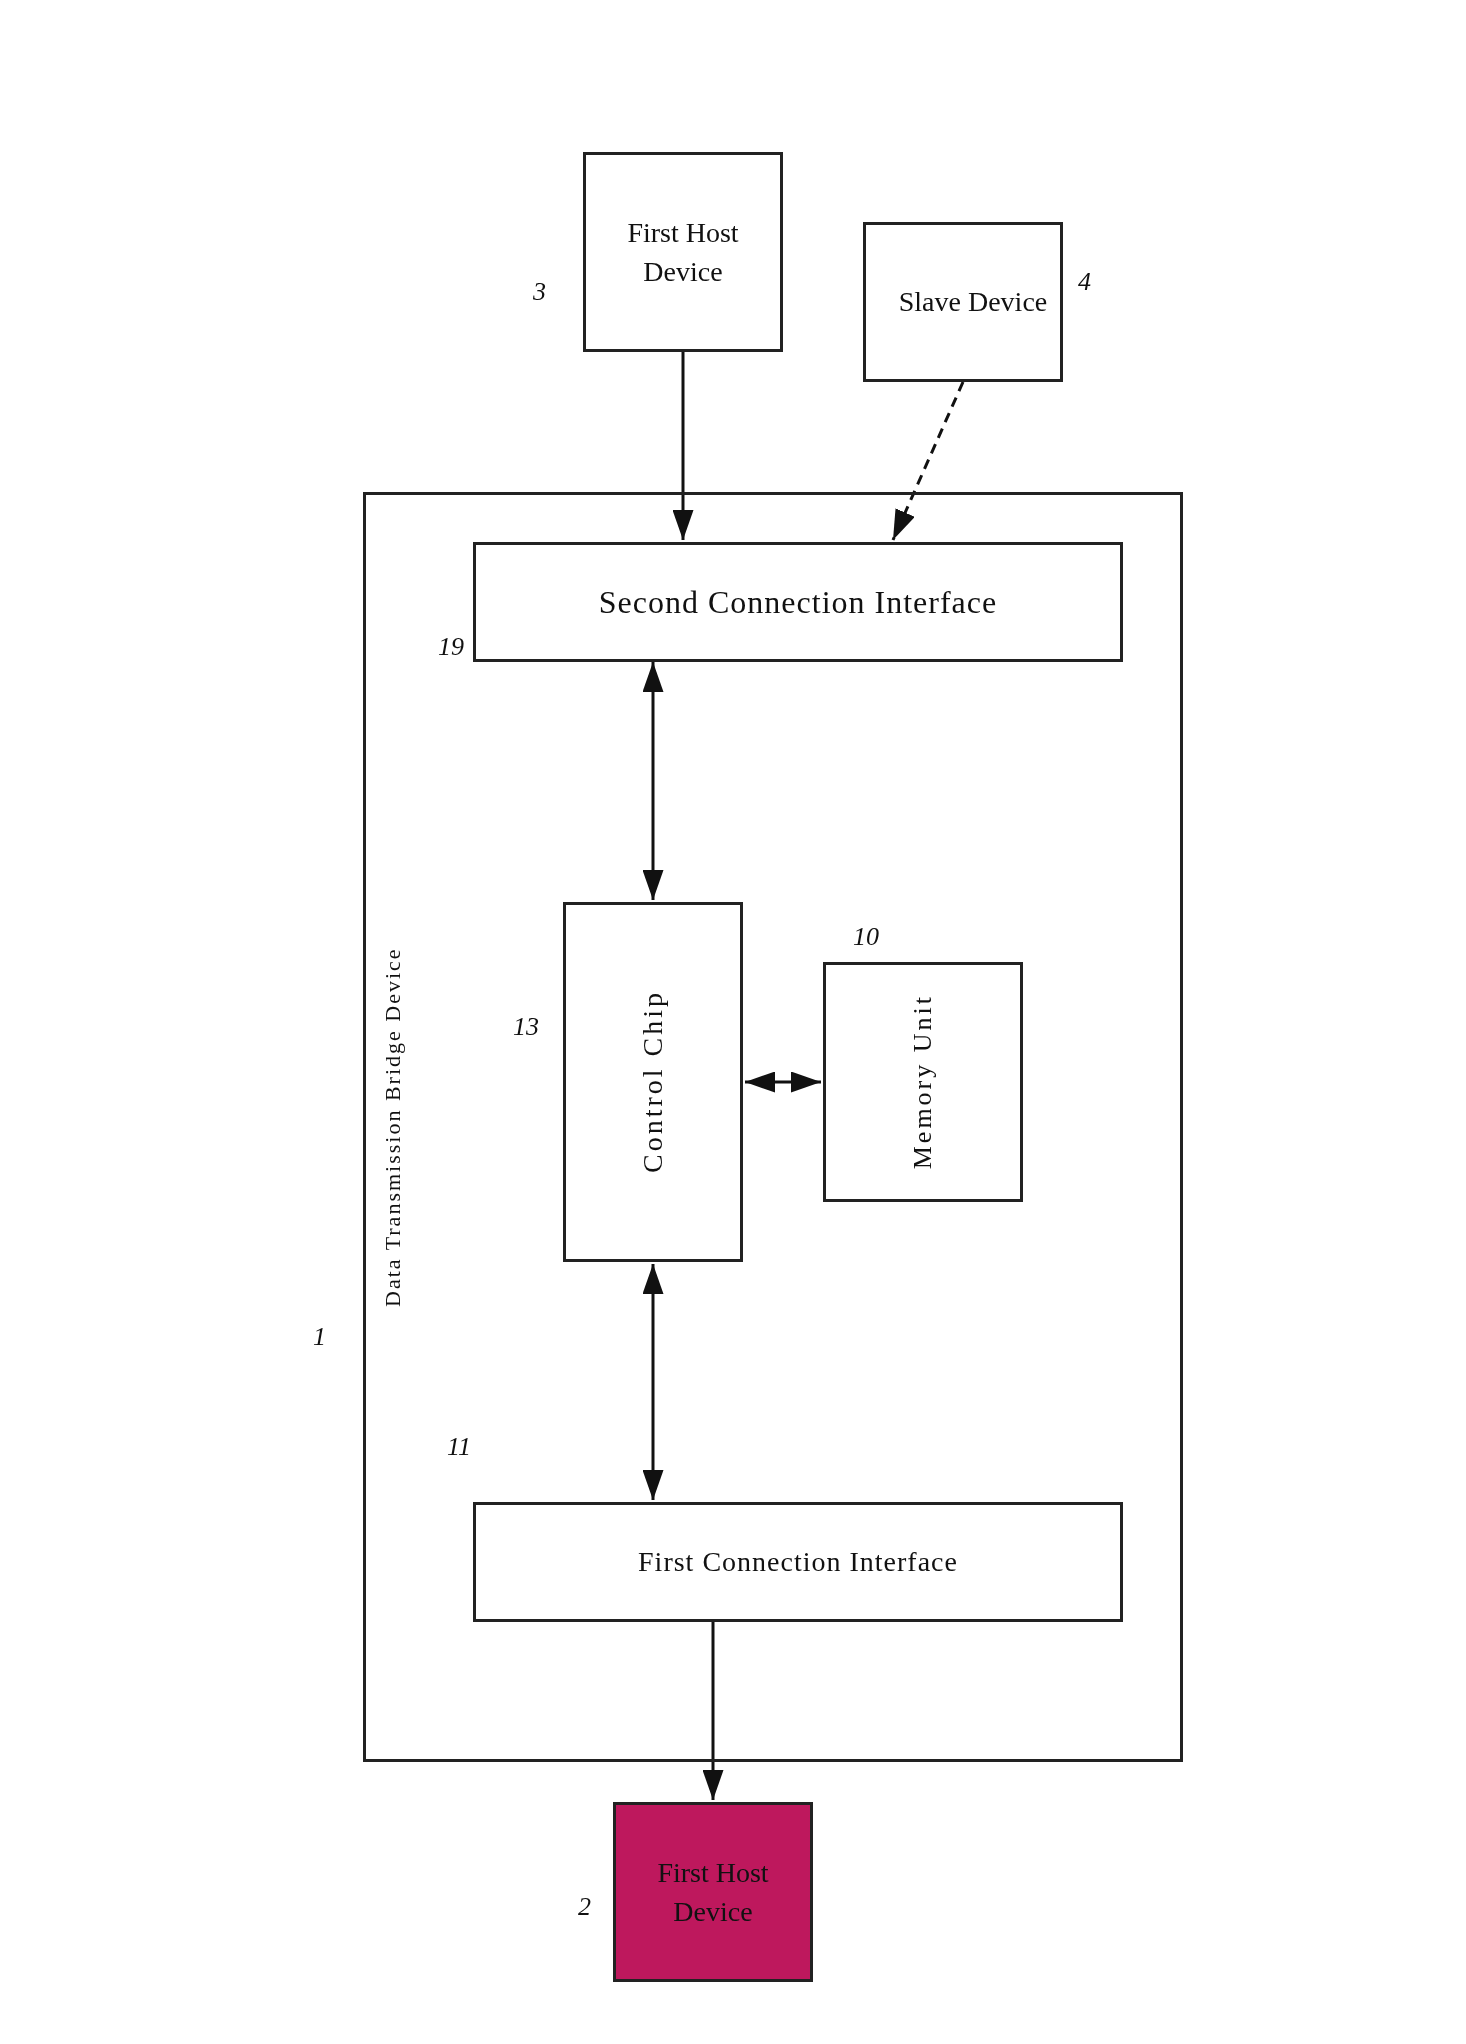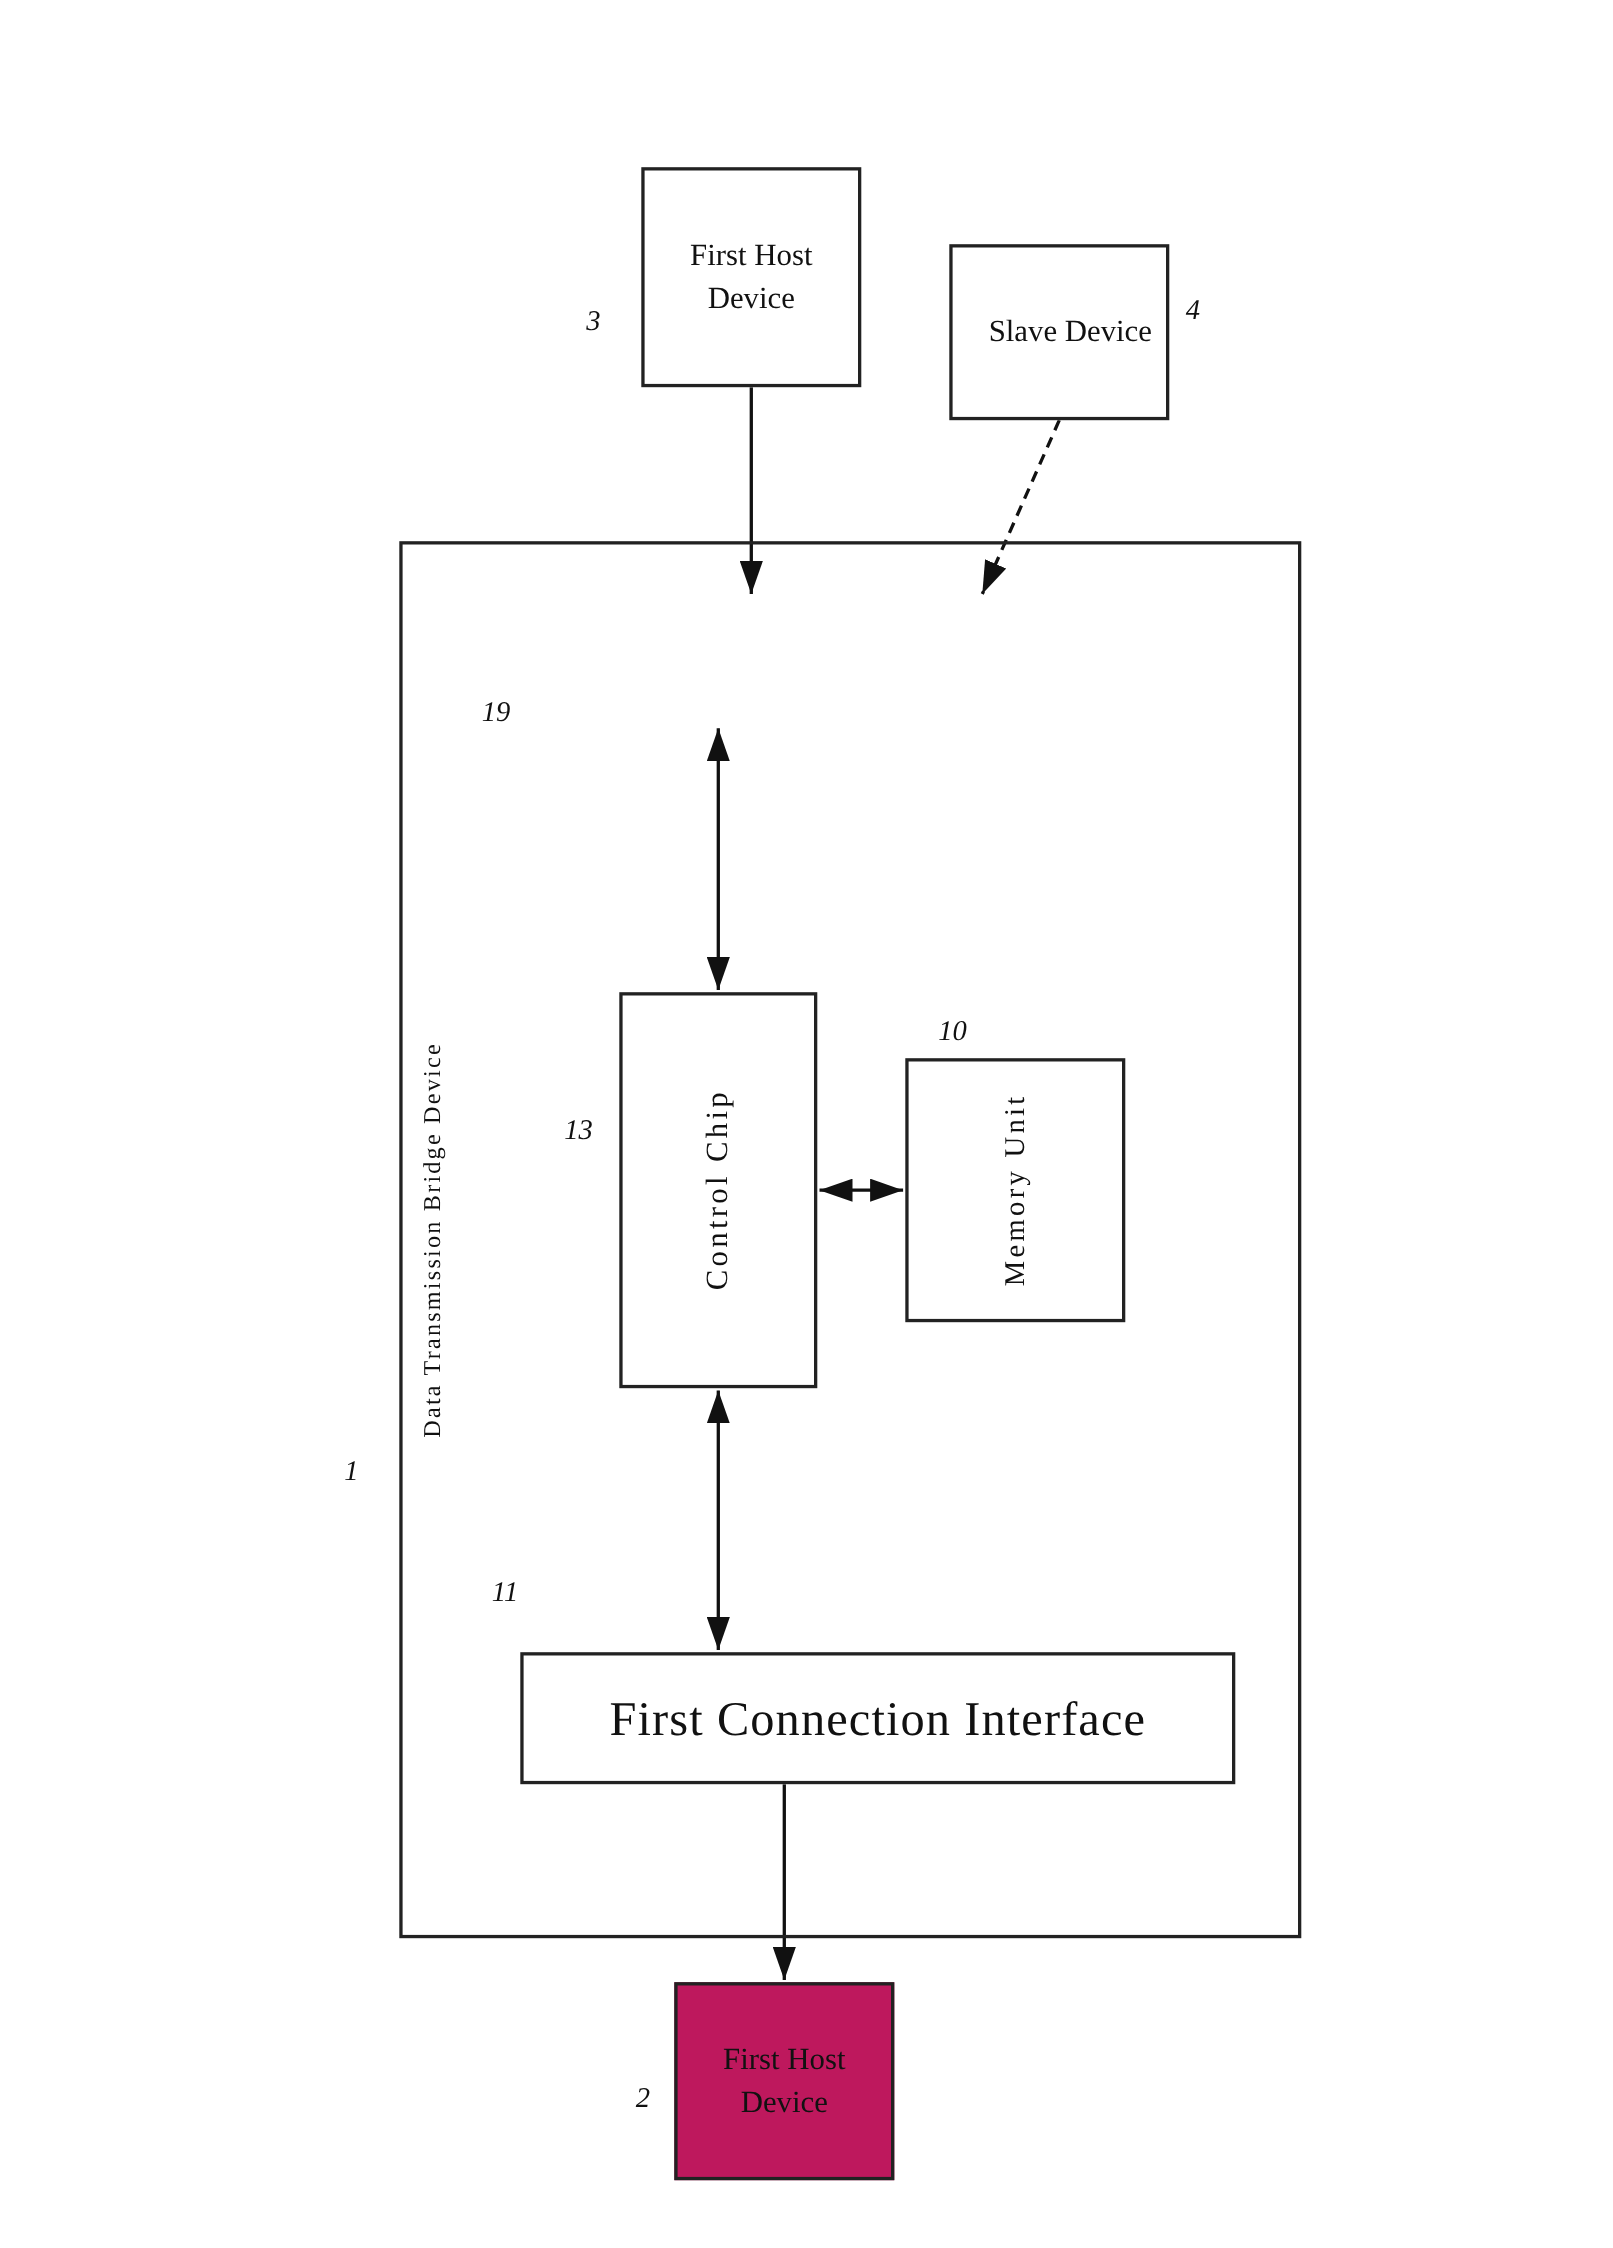--- a/index.html
+++ b/index.html
@@ -77,21 +77,21 @@
       width: 650px;
       height: 120px;
       border: 3px solid #222;
       background: #fff;
       display: flex;
       align-items: center;
       justify-content: center;
     }
 
     .first-interface-label {
-      font-size: 44px;
+      font-size: 28px;
       color: #111;
       letter-spacing: 1px;
     }
 
     
     .control-chip-box {
       position: absolute;
       left: 380px;
       top: 780px;
       width: 180px;
@@ -279,20 +279,23 @@
 
   <div class="ref-num" style="left: 350px; top: 155px;">3</div>
 
   <div class="ref-num" style="left: 895px; top: 145px;">4</div>
 
   <div class="bridge-device-box">
   </div>
 
   <div class="bridge-device-label">Data Transmission Bridge Device</div>
 
+  <div class="second-interface-box">
+    <span class="second-interface-label">Second Connection Interface</span>
+  </div>
 
   <div class="ref-num" style="left: 255px; top: 510px;">19</div>
 
   <div class="control-chip-box">
     <span class="control-chip-label">Control Chip</span>
   </div>
 
   <div class="ref-num" style="left: 330px; top: 890px;">13</div>
 
   <div class="memory-unit-box">

